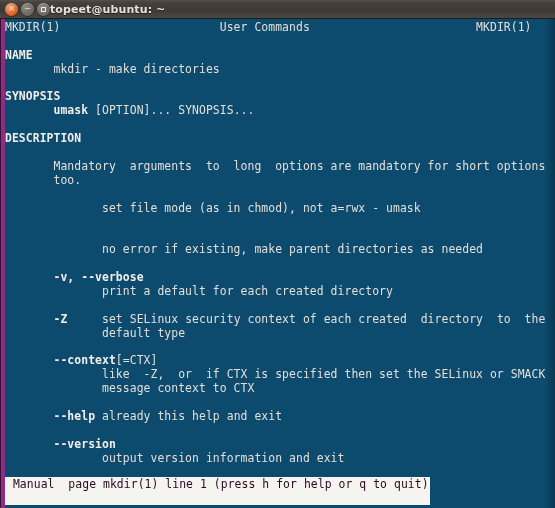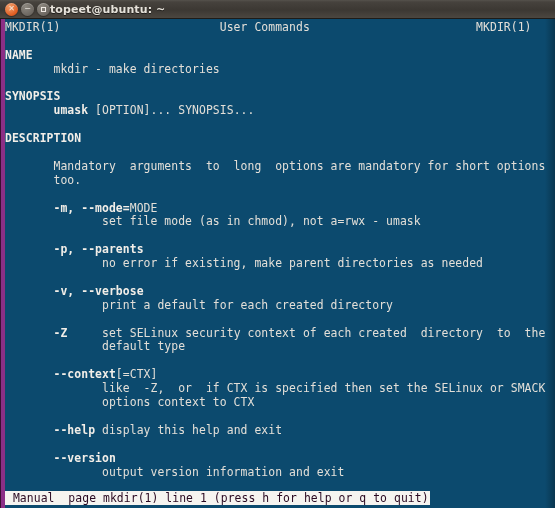--- a/index.html
+++ b/index.html
@@ -129,21 +129,21 @@
     color: #e3dfd8;
   }
   .row .b { font-weight: bold; color: #f2eee8; }
   .row .u { }
 
   
   #status-row {
     position: absolute;
     left: 5px;
     bottom: 3px;
-    height: 14px;
+    height: 28px;
     line-height: 14px;
     z-index: 5;
     white-space: pre;
     font-family: "DejaVu Sans Mono", "Liberation Mono", monospace;
     font-size: 11.4px;
     letter-spacing: 0.07px;
     background: #f6f4f0;
     color: #2a0a22;
     padding: 0 1px;
   }
@@ -178,37 +178,36 @@
         <div class="row"><span>       mkdir - make directories</span></div>
         <div class="row"> </div>
         <div class="row"><span class="b">SYNOPSIS</span></div>
         <div class="row"><span>       </span><span class="b">umask</span><span> [</span><span class="u">OPTION</span><span>]... </span><span class="u">SYNOPSIS</span><span>...</span></div>
         <div class="row"> </div>
         <div class="row"><span class="b">DESCRIPTION</span></div>
         <div class="row"> </div>
         <div class="row"><span>       Mandatory  arguments  to  long  options are mandatory for short options</span></div>
         <div class="row"><span>       too.</span></div>
         <div class="row"> </div>
-        <div class="row"><span>       </span><span class="b">-m, --mode</span><span class="b">=</span><span class="u">MODE</span></div>
         <div class="row"><span>              set file mode (as in chmod), not a=rwx - umask</span></div>
         <div class="row"> </div>
-        <div class="row"><span>       </span><span class="b">-p, --parents</span></div>
+        <div class="row"><span>       </span></div>
         <div class="row"><span>              no error if existing, make parent directories as needed</span></div>
         <div class="row"> </div>
         <div class="row"><span>       </span><span class="b">-v, --verbose</span></div>
         <div class="row"><span>              print a default for each created directory</span></div>
         <div class="row"> </div>
         <div class="row"><span>       </span><span class="b">-Z</span><span>     set SELinux security context of each created  directory  to  the</span></div>
         <div class="row"><span>              default type</span></div>
         <div class="row"> </div>
         <div class="row"><span>       </span><span class="b">--context</span><span>[=</span><span class="u">CTX</span><span>]</span></div>
         <div class="row"><span>              like  -Z,  or  if CTX is specified then set the SELinux or SMACK</span></div>
-        <div class="row"><span>              options context to CTX</span></div>
-        <div class="row"> </div>
-        <div class="row"><span>       </span><span class="b">--help</span><span> display this help and exit</span></div>
+        <div class="row"><span>              message context to CTX</span></div>
+        <div class="row"> </div>
+        <div class="row"><span>       </span><span class="b">--help</span><span> already this help and exit</span></div>
         <div class="row"> </div>
         <div class="row"><span>       </span><span class="b">--version</span></div>
         <div class="row"><span>              output version information and exit</span></div>
         <div class="row"> </div>
         <div class="row"><span class="b">AUTHOR</span></div>
       </div>
     <div id="right-fade"></div>
     <div id="status-row"> Manual  page mkdir(1) line 1 (press h for help or q to quit)</div>
   </div>
 

